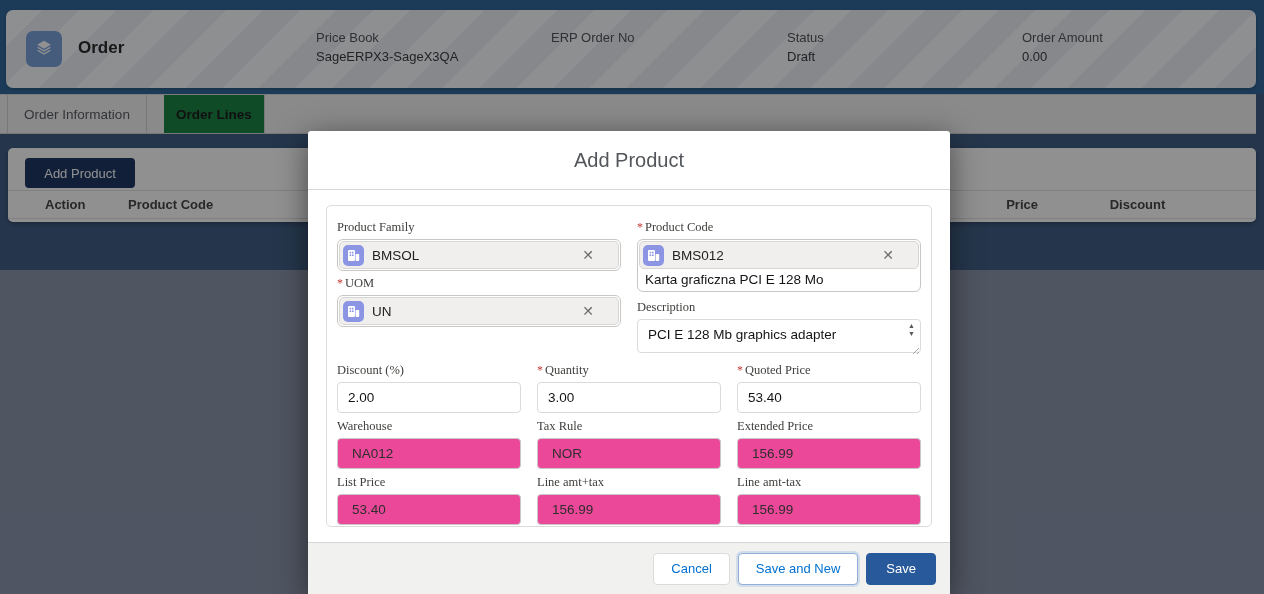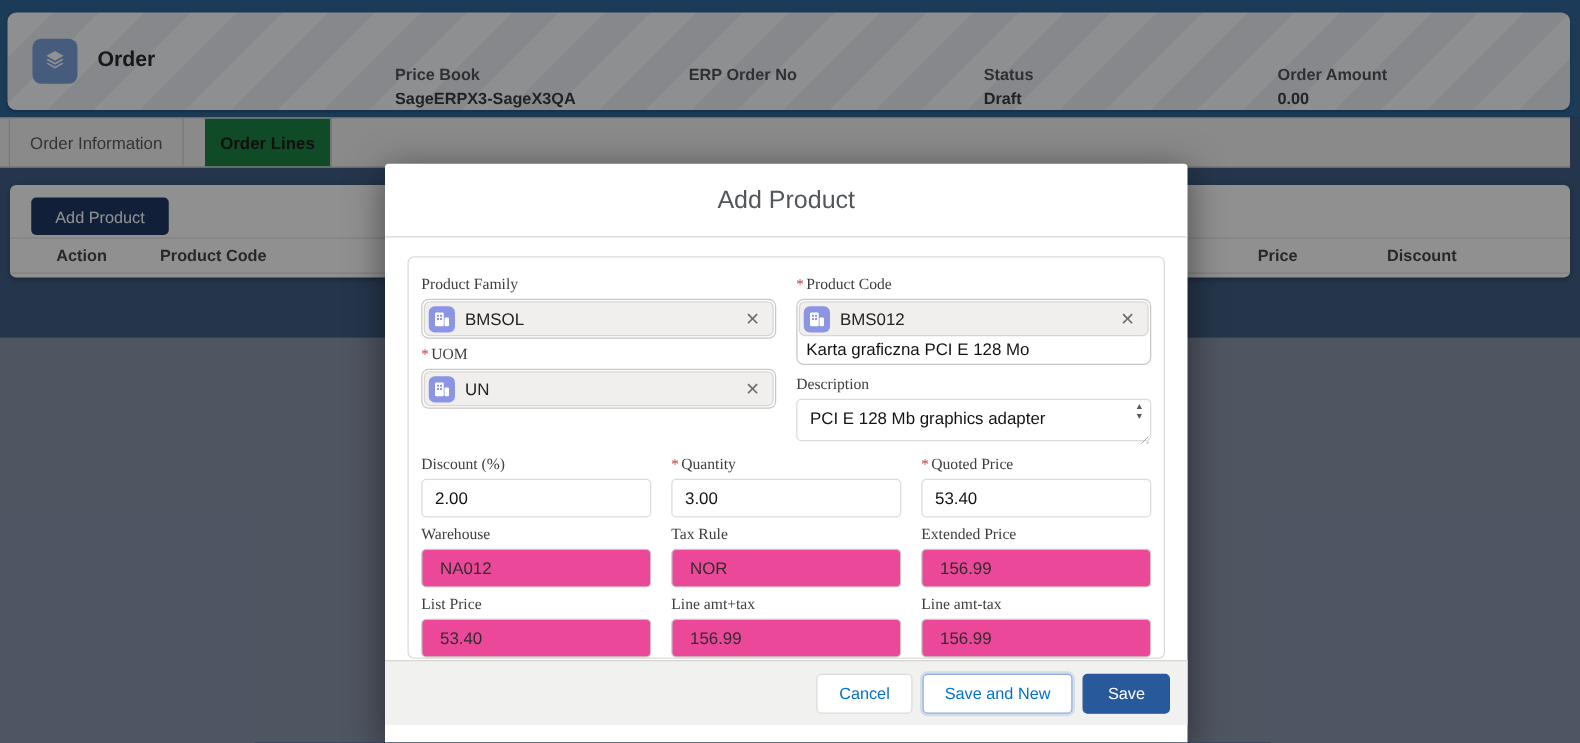--- a/index.html
+++ b/index.html
@@ -9,21 +9,21 @@
   .bg-navy-top{position:absolute;left:0;top:0;width:1264px;height:94px;background:#2a6396;}
   .bg-navy-mid{position:absolute;left:0;top:94px;width:1264px;height:176px;background:#3b5a80;}
   .bg-slate{position:absolute;left:0;top:270px;width:1264px;height:324px;background:#8893a7;}
   
   .header-card{position:absolute;left:6px;top:10px;width:1250px;height:78px;border-radius:7px;
     background:repeating-linear-gradient(135deg,#fafbfc 0 26px,#edeff2 26px 52px);
     box-shadow:0 1px 3px rgba(0,0,0,.25);}
   .obj-icon{position:absolute;left:20px;top:21px;width:36px;height:36px;border-radius:7px;
     background:#769ed9;display:flex;align-items:center;justify-content:center;}
   .header-title{position:absolute;left:72px;top:28px;font-size:17px;font-weight:700;color:#232323;}
-  .hf{position:absolute;top:42px;width:220px;font-weight:bold;}
+  .hf{position:absolute;top:20px;width:220px;}
   .hf .hf-label{font-size:13px;color:#4c4f54;display:block;}
   .hf .hf-value{font-size:13px;color:#33363a;display:block;margin-top:4px;min-height:15px;}
   
   .tabstrip{position:absolute;left:0;top:94px;width:1256px;height:40px;background:#f3f3f3;
     border-top:1px solid #d7d7d7;border-bottom:1px solid #cfcfcf;box-sizing:border-box;}
   .tab{position:absolute;top:0;height:100%;display:flex;align-items:center;justify-content:center;
     font-size:13.5px;color:#54565b;border-right:1px solid #d2d2d2;box-sizing:border-box;}
   .tab-inactive{left:7px;width:140px;border-left:1px solid #d2d2d2;}
   .tab-active{left:164px;width:101px;background:#15803d;color:#141414;font-weight:700;}
   
@@ -48,42 +48,42 @@
   .panel{position:absolute;left:18px;right:18px;top:74px;height:322px;border:1px solid #dddbda;
     border-radius:5px;box-sizing:border-box;padding:8px 10px 10px;}
   .frow{display:flex;gap:16px;align-items:flex-start;}
   .fcol{flex:1;min-width:0;}
   .flabel{font-size:12.5px;color:#3e3e3c;margin:6px 0 4px;line-height:15px;white-space:nowrap;font-family:Liberation Serif, serif;}
   .flabel .req{color:#c23934;margin-right:2px;font-size:12px;vertical-align:top;}
   .req::before{content:"*";}
   
   .pill-wrap{background:#fff;border:1px solid #c9c7c5;border-radius:6px;padding:1px;}
   .pill{display:flex;align-items:center;height:28px;background:#f0efee;border:1px solid #d8d6d4;
-    border-radius:5px;padding:0 8px 0 3px;box-sizing:border-box;}
+    border-radius:5px;padding:0 22px 0 3px;box-sizing:border-box;}
   .pill-icon{width:21px;height:21px;border-radius:5px;background:#8b95e3;flex:none;
     display:flex;align-items:center;justify-content:center;}
   .pill-text{flex:1;font-size:13.5px;color:#232323;margin-left:8px;overflow:hidden;white-space:nowrap;}
   .pill-x{flex:none;color:#706e6b;font-size:14px;line-height:1;cursor:pointer;padding:2px;}
   .pill-caption{font-size:13.5px;color:#141414;padding:3px 6px 2px;line-height:16px;white-space:nowrap;}
   
   .tinput{width:100%;height:31px;box-sizing:border-box;border:1px solid #dddbda;border-radius:4px;
     font-family:inherit;font-size:13.5px;color:#141414;padding:0 10px;background:#fff;}
   .num{}
   .ro{background:#ec4899;border-color:#c9c7c5;color:#2e2e2e;padding-left:14px;}
   .desc-box{position:relative;}
   .desc-box textarea{width:100%;height:34px;box-sizing:border-box;border:1px solid #dddbda;
     border-radius:4px;resize:none;font-family:inherit;font-size:13.5px;color:#141414;
     padding:7px 20px 4px 10px;overflow:hidden;}
   .spinners{position:absolute;right:3px;top:3px;width:13px;display:flex;flex-direction:column;
     align-items:center;gap:1px;color:#55575b;font-size:7px;line-height:7px;cursor:pointer;}
   .resize-grip{position:absolute;right:2px;bottom:3px;width:9px;height:9px;
     background:repeating-linear-gradient(135deg,transparent 0 2px,#a9a7a5 2px 3px);
     clip-path:polygon(100% 0,100% 100%,0 100%);}
   
-  .modal-footer{position:absolute;left:0;right:0;top:397px;height:52px;background:#f1f1f0;
+  .modal-footer{position:absolute;left:0;right:0;top:411px;height:52px;background:#f1f1f0;
     border-top:1px solid #d8d6d4;display:flex;align-items:center;justify-content:flex-end;
     gap:8px;padding-right:14px;box-sizing:border-box;padding-left:44px;}
   .btn{height:32px;border-radius:4px;font-family:inherit;font-size:13px;cursor:pointer;}
   .btn-neutral{background:#fff;border:1px solid #dddbda;color:#0070d2;padding:0 17px;}
   .btn-outline{background:#fff;border:1px solid #8fafd8;box-shadow:0 0 0 2px rgba(140,175,220,.30);
     color:#0070d2;padding:0 17px;}
   .btn-brand{background:#27599b;border:1px solid #27599b;color:#fff;padding:0 19px;}
 </style>
 </head>
 <body>

